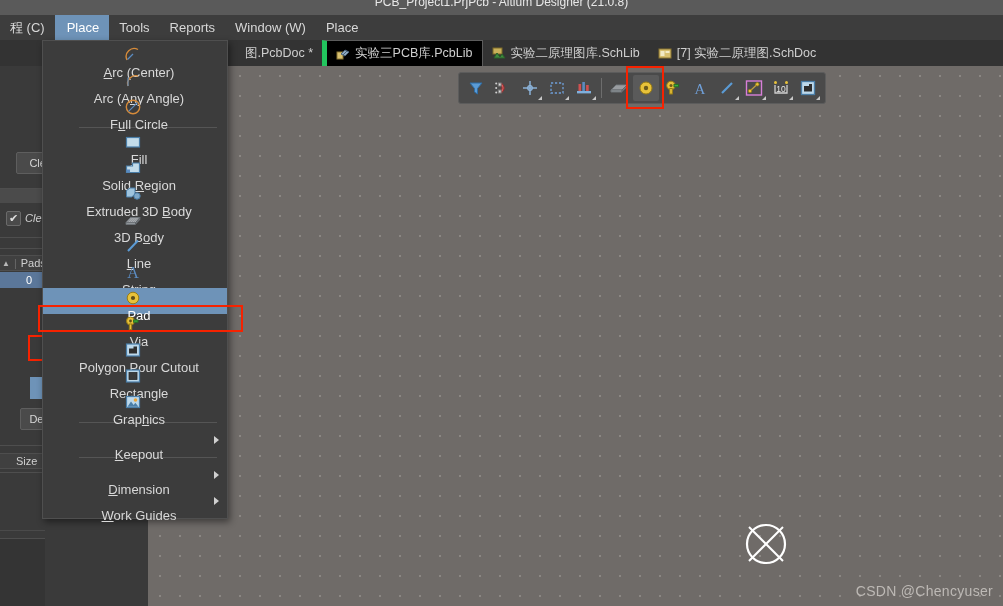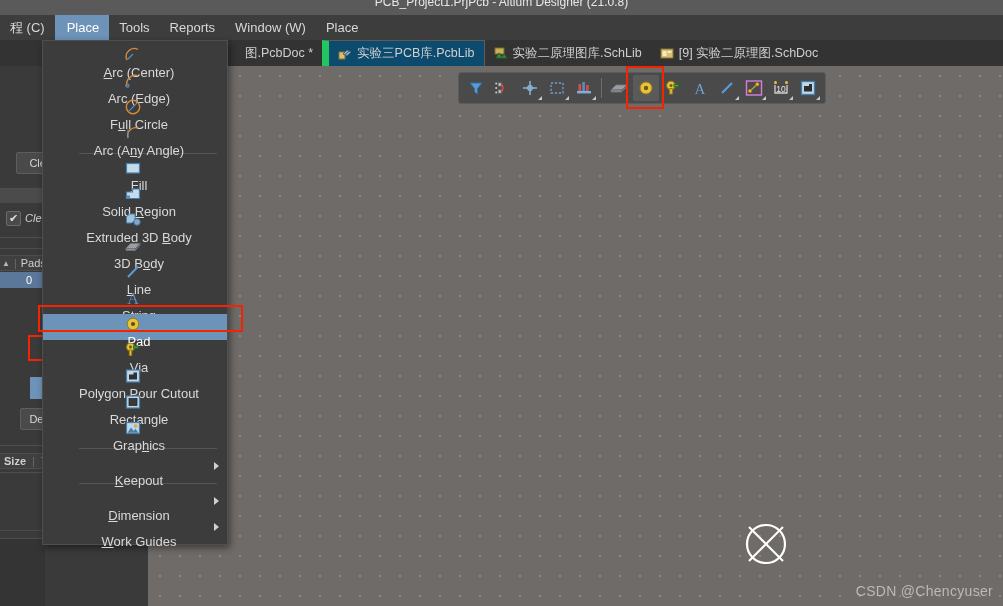--- a/index.html
+++ b/index.html
@@ -40,22 +40,22 @@
     background:#333333;
     display:flex; align-items:flex-end;
     font-size:12.5px; color:#cfcfcf;
     overflow:hidden;
     padding-left:8px;
   }
   .doc-tab {
     height:26px; display:flex; align-items:center; gap:5px;
     padding: 0 9px; white-space:nowrap; cursor:default;
   }
-  .doc-tab.selected { background:#0c4a6e; border-top:1px solid #5c5c5c;
-                      border-left:7px solid #22c55e; border-right:1px solid #5c5c5c;margin-top:46px;}
+  .doc-tab.selected { background:#000000; border-top:1px solid #5c5c5c;
+                      border-left:5px solid #22c55e; border-right:1px solid #5c5c5c;margin-top:46px;}
   .doc-tab .tabicon { width:14px; height:14px; display:inline-block; flex:none; }
 
   
   .leftpanel {
     position:absolute; left:0; top:40px; width:45px; height:566px;
     background:#3a3a3a; overflow:hidden;
     font-size:11px; color:#d0d0d0;
   }
   .lp-row { position:absolute; left:0; width:45px; }
   .lp-btn {
@@ -216,21 +216,21 @@
       <span>0</span>
     </div>
 
     <div class="lp-selrow2" style="left:30px; top:337px; width:15px; height:22px;"></div>
 
     <div class="lp-btn" style="left:20px; top:368px; width:36px; height:22px;">Dele</div>
 
     <div class="lp-sep" style="top:405px;"></div>
 
     <div class="lp-hdr" style="top:413px;">
-      <span style="margin-left:4px;font-weight:bold;">Size</span>
+      <span style="margin-left:16px;">Size</span>
       <span style="margin-left:6px; color:#6a6a6a;">|</span>
       <span style="margin-left:6px;">Y</span>
     </div>
 
     <div class="lp-sep" style="top:432px;"></div>
     <div class="lp-row" style="top:490px; height:1px; background:#4a4a4a;"></div>
     <div class="lp-row" style="top:498px; height:68px; background:#343434; border-top:1px solid #4e4e4e;"></div>
   </div>
 
   <div class="leftsel-highlight"></div>
@@ -264,21 +264,21 @@
     </div>
 
     <div class="doc-tab">
       <span class="tabicon">
         <svg width="14" height="14" viewBox="0 0 14 14">
           <rect x="1" y="3" width="12" height="9" fill="#d8c070" stroke="#8a7430"></rect>
           <rect x="2.5" y="5" width="4" height="5" fill="#f2eac5"></rect>
           <rect x="7.5" y="5" width="4" height="2" fill="#f2eac5"></rect>
         </svg>
       </span>
-      <span>[9] 实验二原理图.SchDoc</span>
+      <span>[7] 实验二原理图.SchDoc</span>
     </div>
   </div>
 
   <div class="floattb">
 
     <div class="tb-btn">
       <svg width="18" height="18" viewBox="0 0 18 18">
         <path d="M3 4 H15 L10.5 9.5 V15 L7.5 13 V9.5 Z" fill="#5b9bd5" stroke="#2e6ca4"></path>
       </svg>
     </div>
@@ -400,48 +400,39 @@
     <div class="dd-item">
       <span class="dd-ico">
         <svg width="18" height="18" viewBox="0 0 18 18">
           <path d="M3 14 A8 8 0 0 1 14 3.5" fill="none" stroke="#d68b3a" stroke-width="1.4"></path>
           <line x1="3.5" y1="13.5" x2="9" y2="8" stroke="#5b8bc0" stroke-width="1.3"></line>
         </svg>
       </span>
       <span class="dd-lbl"><u>A</u>rc (Center)</span>
     </div>
 
-    <div class="dd-item">
-      <span class="dd-ico">
-        <svg width="18" height="18" viewBox="0 0 18 18">
-          <path d="M3 14 A8.5 8.5 0 0 1 13 3.5" fill="none" stroke="#d68b3a" stroke-width="1.4"></path>
-          <circle cx="3.4" cy="13.6" r="1.6" fill="none" stroke="#5b8bc0" stroke-width="1.2"></circle>
-        </svg>
-      </span>
-      <span class="dd-lbl">Arc (Edge)</span>
+
+    <div class="dd-item">
+      <span class="dd-ico">
+        <svg width="18" height="18" viewBox="0 0 18 18">
+          <path d="M4 14 A8 8 0 0 1 14 4" fill="none" stroke="#d68b3a" stroke-width="1.4"></path>
+          <line x1="4" y1="14" x2="4" y2="5.5" stroke="#5b8bc0" stroke-width="1.2"></line>
+        </svg>
+      </span>
+      <span class="dd-lbl">Arc (A<u>n</u>y Angle)</span>
     </div>
 
     <div class="dd-item">
       <span class="dd-ico">
         <svg width="18" height="18" viewBox="0 0 18 18">
           <circle cx="9" cy="9" r="6.7" fill="none" stroke="#d68b3a" stroke-width="1.4"></circle>
           <line x1="4.6" y1="13.4" x2="13.4" y2="4.6" stroke="#5b8bc0" stroke-width="1.2"></line>
         </svg>
       </span>
       <span class="dd-lbl">F<u>u</u>ll Circle</span>
-    </div>
-
-    <div class="dd-item">
-      <span class="dd-ico">
-        <svg width="18" height="18" viewBox="0 0 18 18">
-          <path d="M4 14 A8 8 0 0 1 14 4" fill="none" stroke="#d68b3a" stroke-width="1.4"></path>
-          <line x1="4" y1="14" x2="4" y2="5.5" stroke="#5b8bc0" stroke-width="1.2"></line>
-        </svg>
-      </span>
-      <span class="dd-lbl">Arc (A<u>n</u>y Angle)</span>
     </div>
 
     <div class="dd-sep"></div>
 
     <div class="dd-item">
       <span class="dd-ico">
         <svg width="18" height="18" viewBox="0 0 18 18">
           <rect x="2.5" y="4.5" width="13" height="9.5" fill="#c3dcea" stroke="#4a7ea8" stroke-width="1.2"></rect>
         </svg>
       </span>

